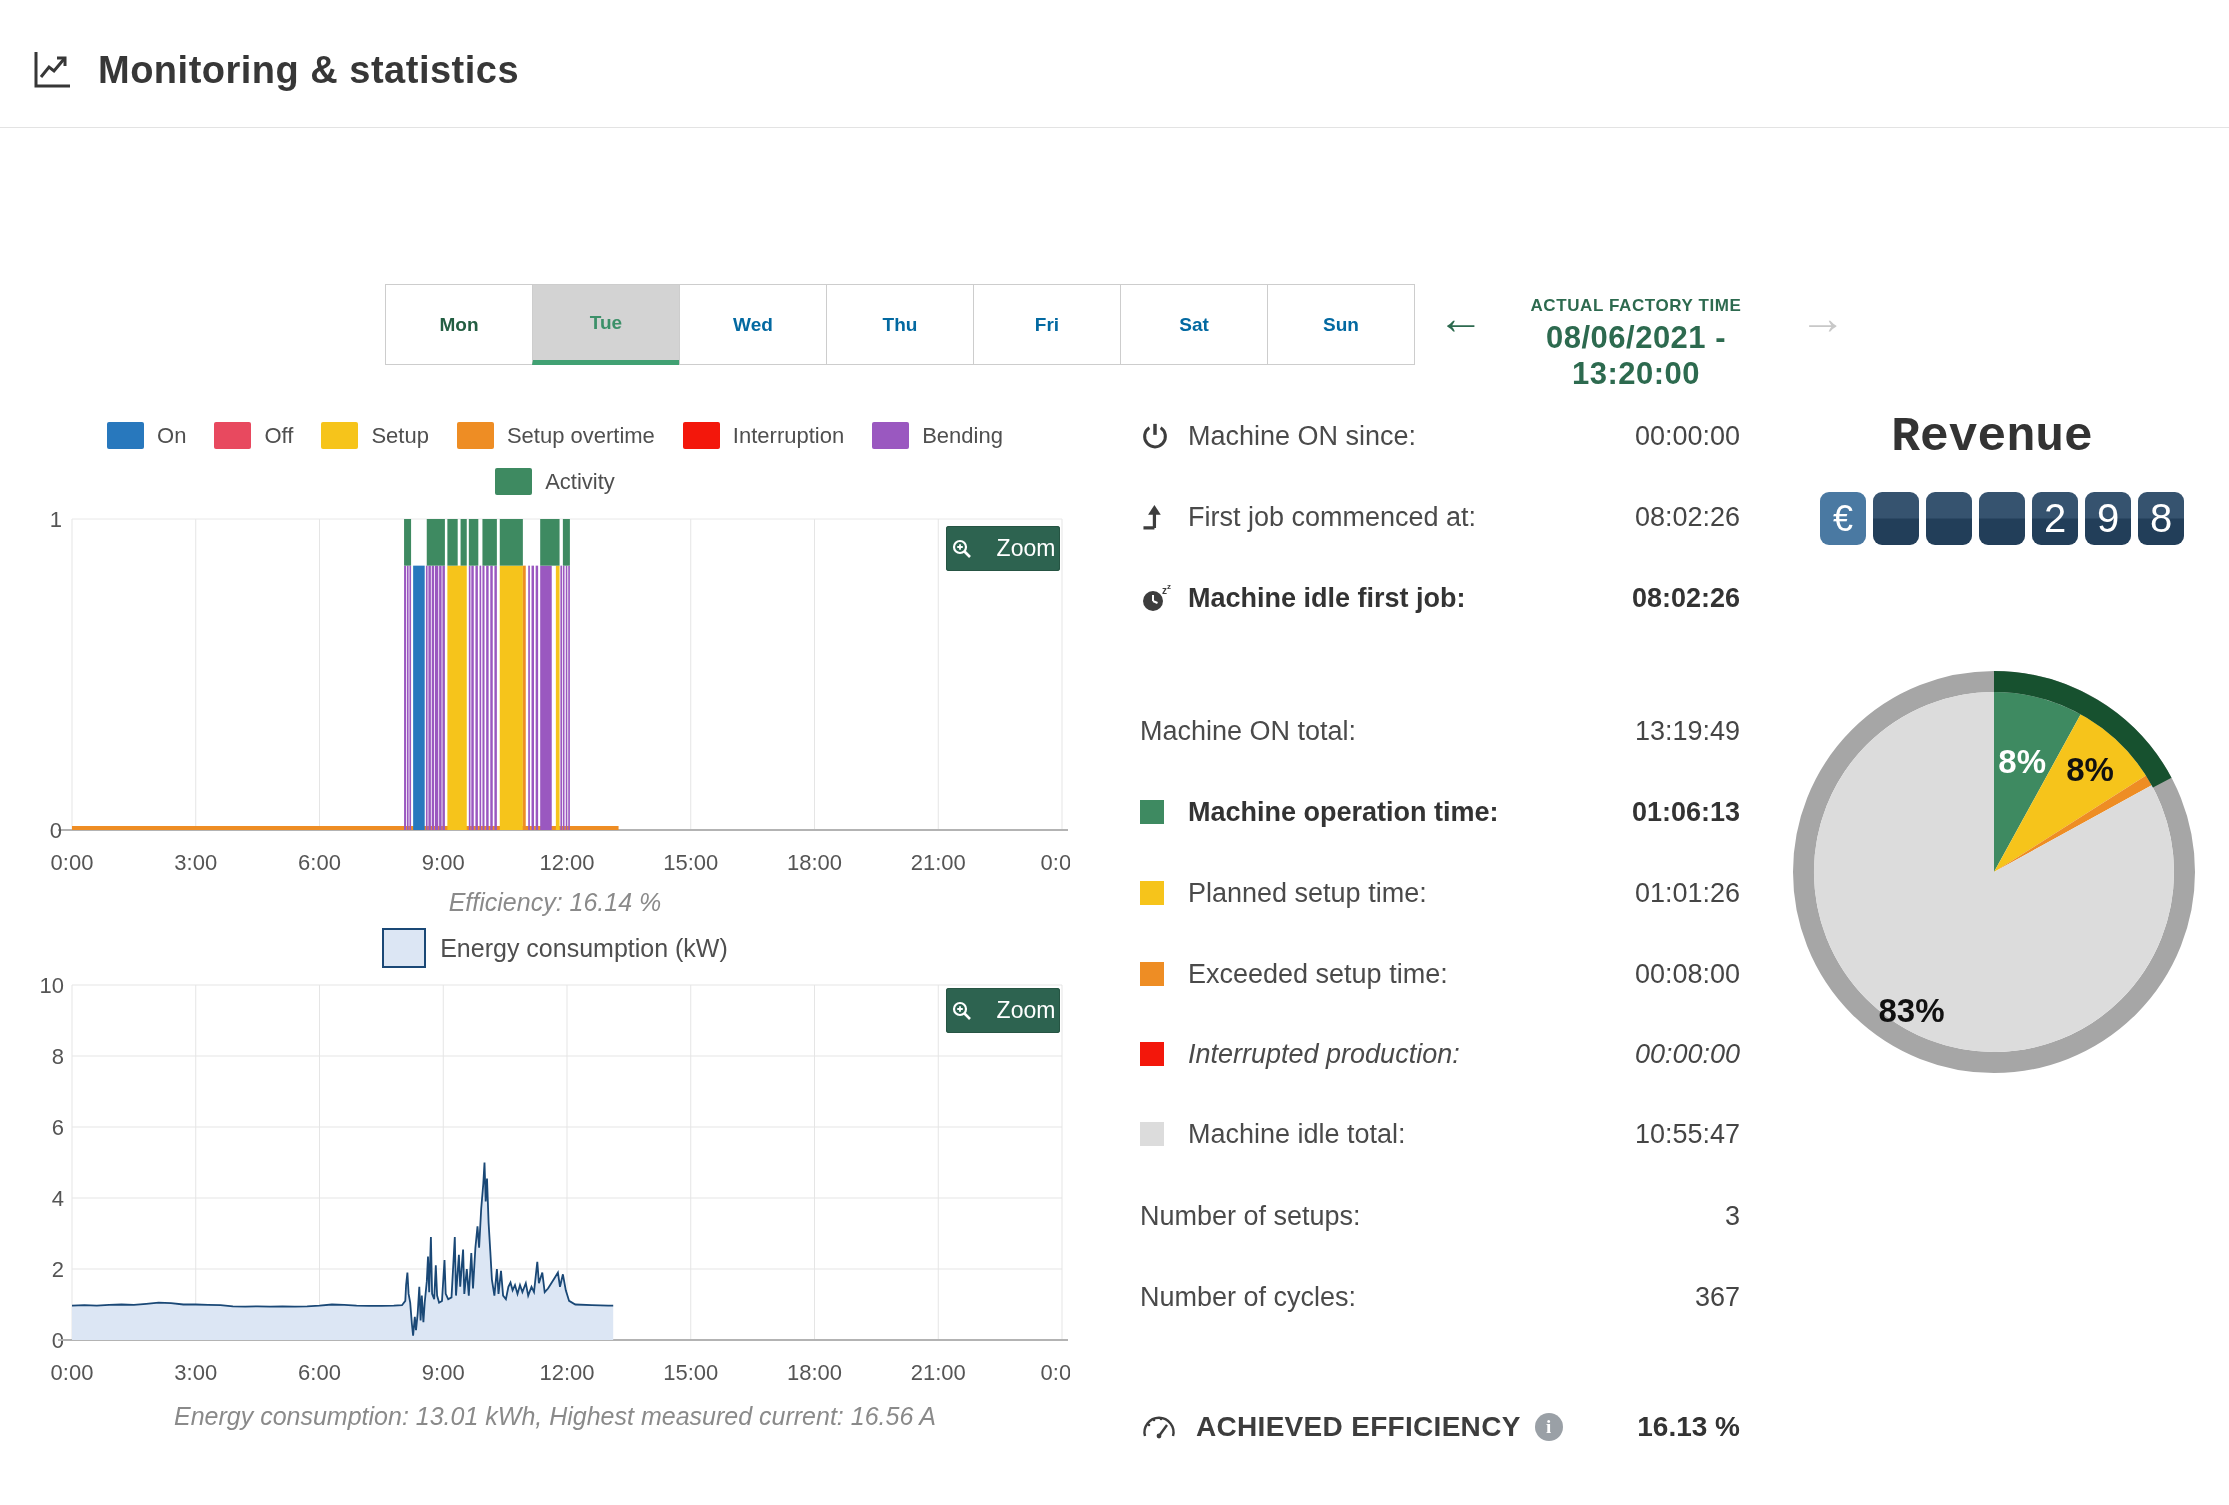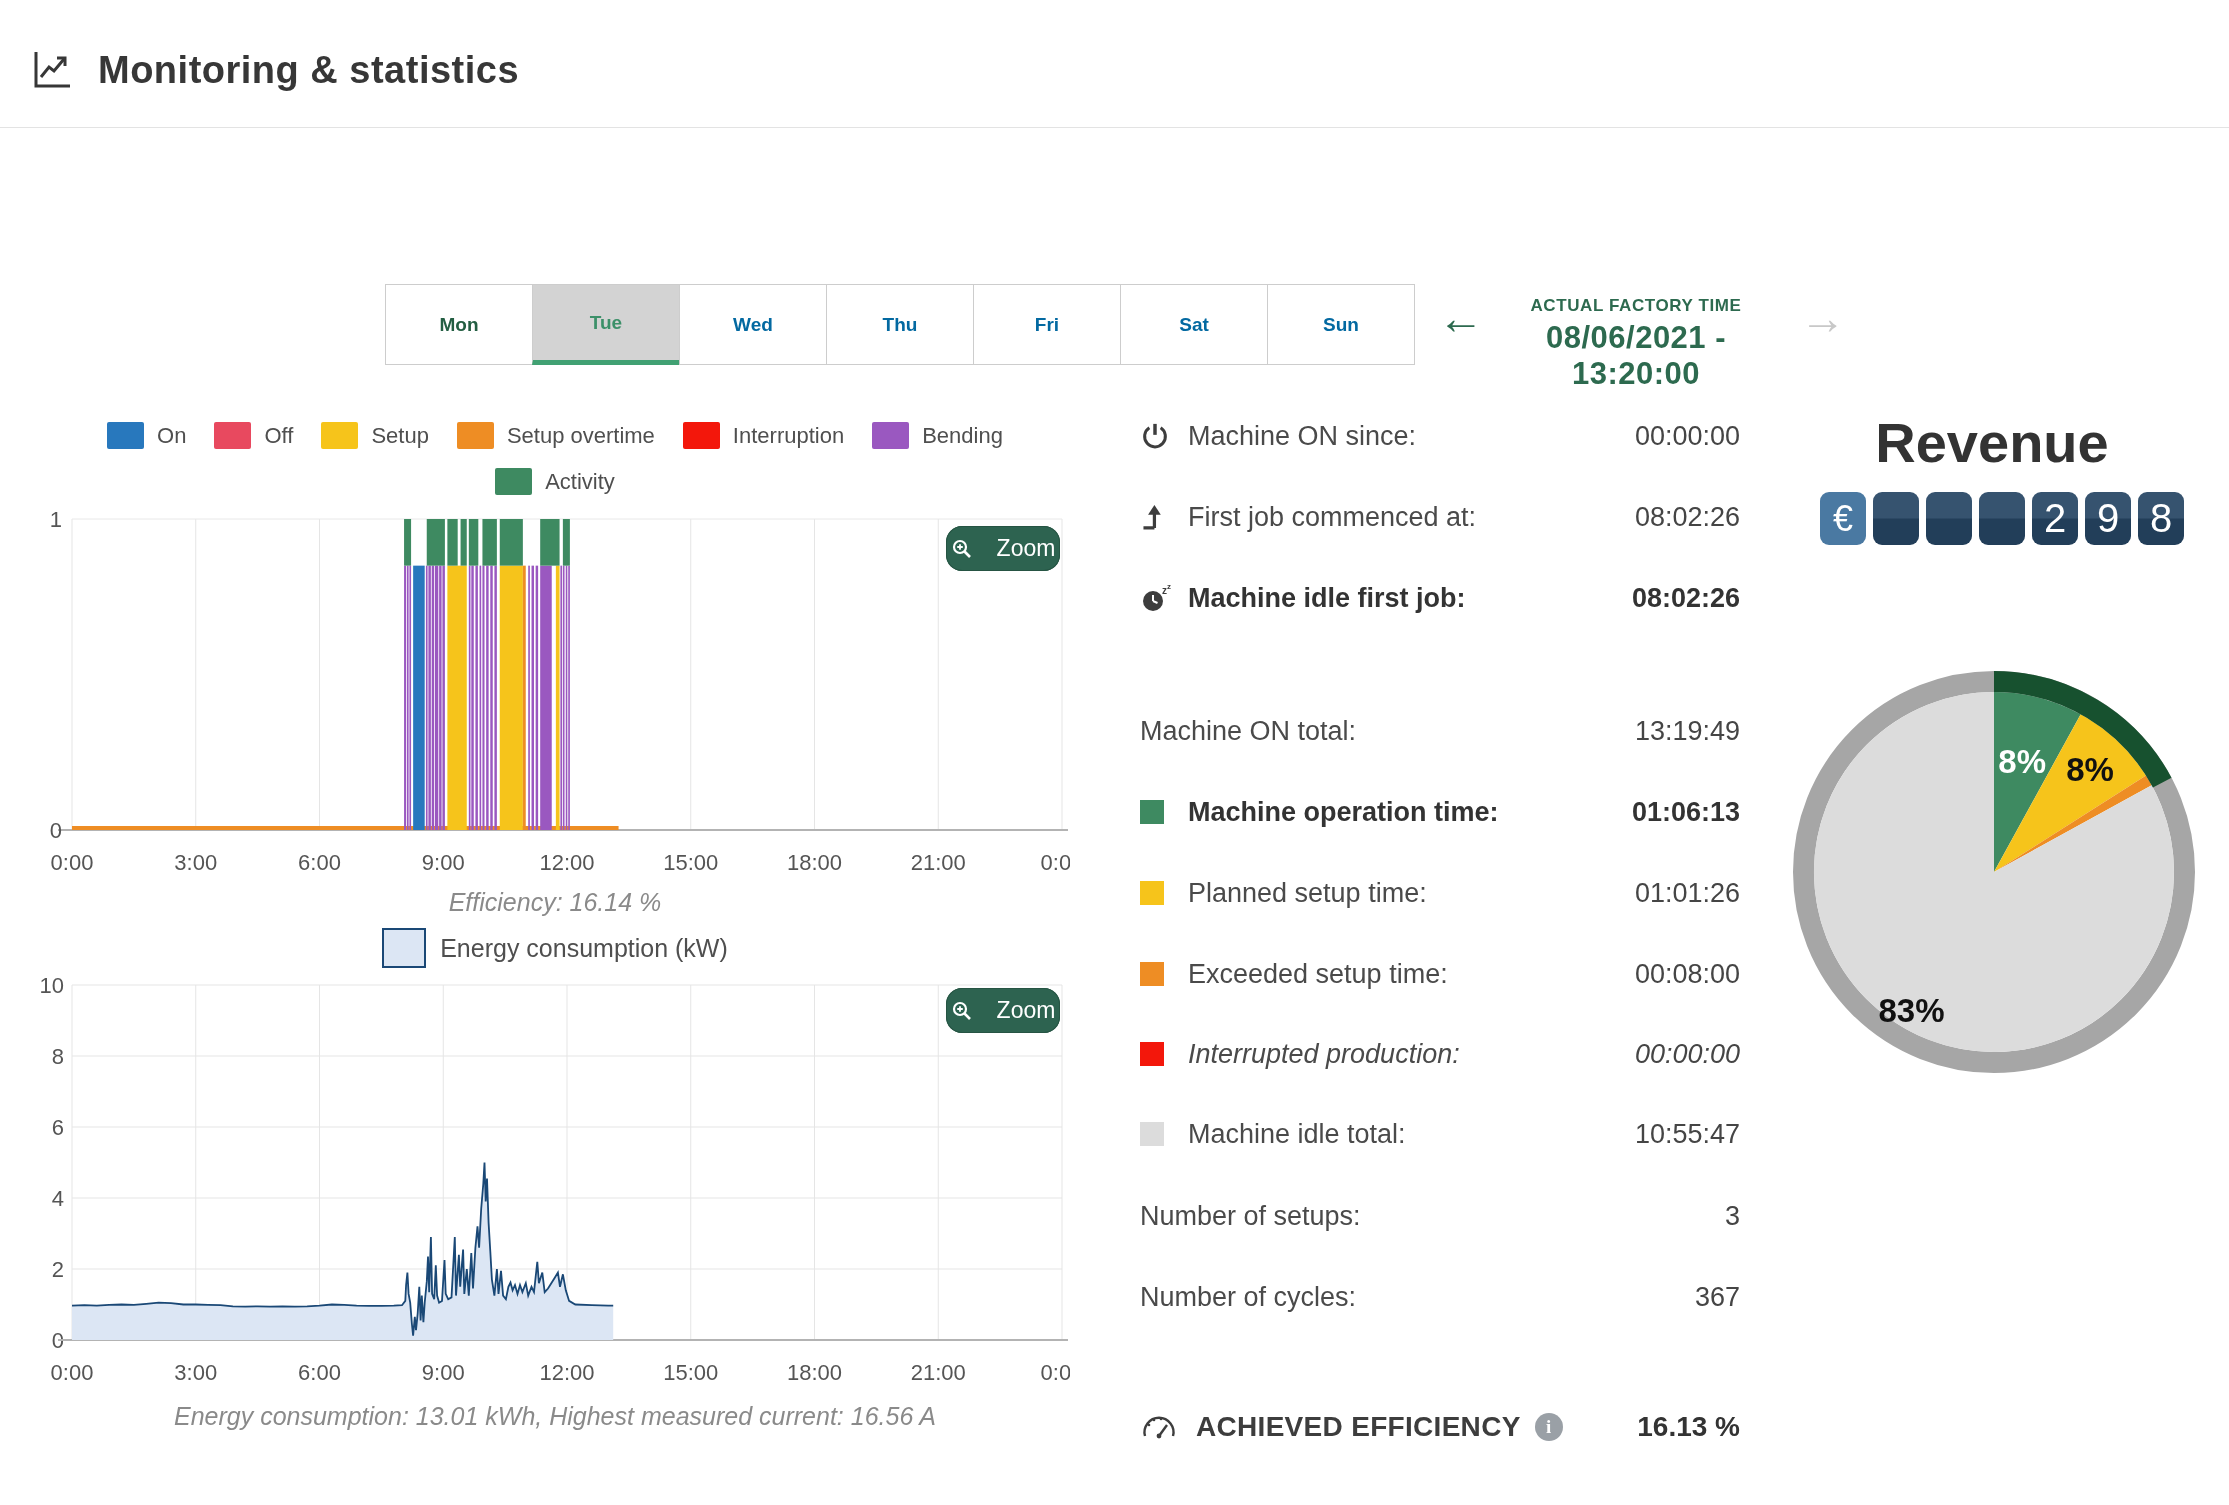--- a/index.html
+++ b/index.html
@@ -44,21 +44,21 @@
   .legend-swatch { width:37px; height:27px; border-radius:2px; }
   .legend-label { font-size:22px; color:#4f4f4f; }
   .energy-legend { position:absolute; left:40px; top:916px; width:1030px; display:flex;
     justify-content:center; align-items:center; gap:14px; }
   .energy-swatch { width:44px; height:40px; background:#dce6f4; border:2px solid #1a4876; }
   .energy-label { font-size:25px; color:#4f4f4f; }
 
   
   .chart-svg { position:absolute; left:40px; }
   .zoom-btn { position:absolute; width:114px; height:45px; background:#2d6350; border:none;
-    border-radius:16px; color:#fff; font-family:"Liberation Sans",sans-serif; font-size:23px;
+    border-radius:3px; color:#fff; font-family:"Liberation Sans",sans-serif; font-size:23px;
     display:flex; align-items:center; justify-content:center; gap:24px; cursor:pointer;
     box-shadow:0 0 0 1px #265443 inset; }
   .caption { position:absolute; left:40px; width:1030px; text-align:center; font-size:25px;
     font-style:italic; color:#8a8a8a; }
 
   
   .stat-row { position:absolute; left:1140px; width:600px; height:48px; display:flex; align-items:center; }
   .stat-icon-slot { width:48px; display:flex; align-items:center; }
   .stat-swatch { width:24px; height:24px; margin-right:24px; }
   .stat-label { font-size:27px; color:#4a4a4a; }
@@ -66,21 +66,21 @@
   .stat-row.bold .stat-label, .stat-row.bold .stat-value { font-weight:bold; color:#333; }
   .eff-row { position:absolute; left:1140px; top:1390px; width:600px; height:50px; display:flex; align-items:center; }
   .eff-label { font-size:28px; font-weight:bold; color:#3d3d3d; margin-left:18px; letter-spacing:0.3px; }
   .info-badge { width:28px; height:28px; border-radius:50%; background:#9aa0a6; color:#fff;
     font-size:19px; font-weight:bold; display:flex; align-items:center; justify-content:center;
     margin-left:14px; cursor:pointer; font-family:"Liberation Serif", serif; }
   .eff-value { margin-left:auto; font-size:28px; font-weight:bold; color:#333; }
 
   
   .revenue-title { position:absolute; left:1790px; top:398px; width:404px; text-align:center;
-    font-size:56px; font-weight:bold; color:#333; }
+    font-size:48px; font-weight:bold; color:#333;font-family:Liberation Mono, monospace; }
   .revenue-row { position:absolute; left:1820px; top:480px; display:flex; gap:7px; }
   .rev-cell { width:46px; height:53px; border-radius:9px; display:flex; align-items:center;
     justify-content:center; color:#fff; font-size:40px;
     background:linear-gradient(180deg,#36536f 0%,#36536f 49%,#223e59 51%,#223e59 100%); }
   .rev-cell.currency { background:#4a79a2; font-size:36px; }
 </style>
 </head>
 <body>
 
 <div class="screen">

